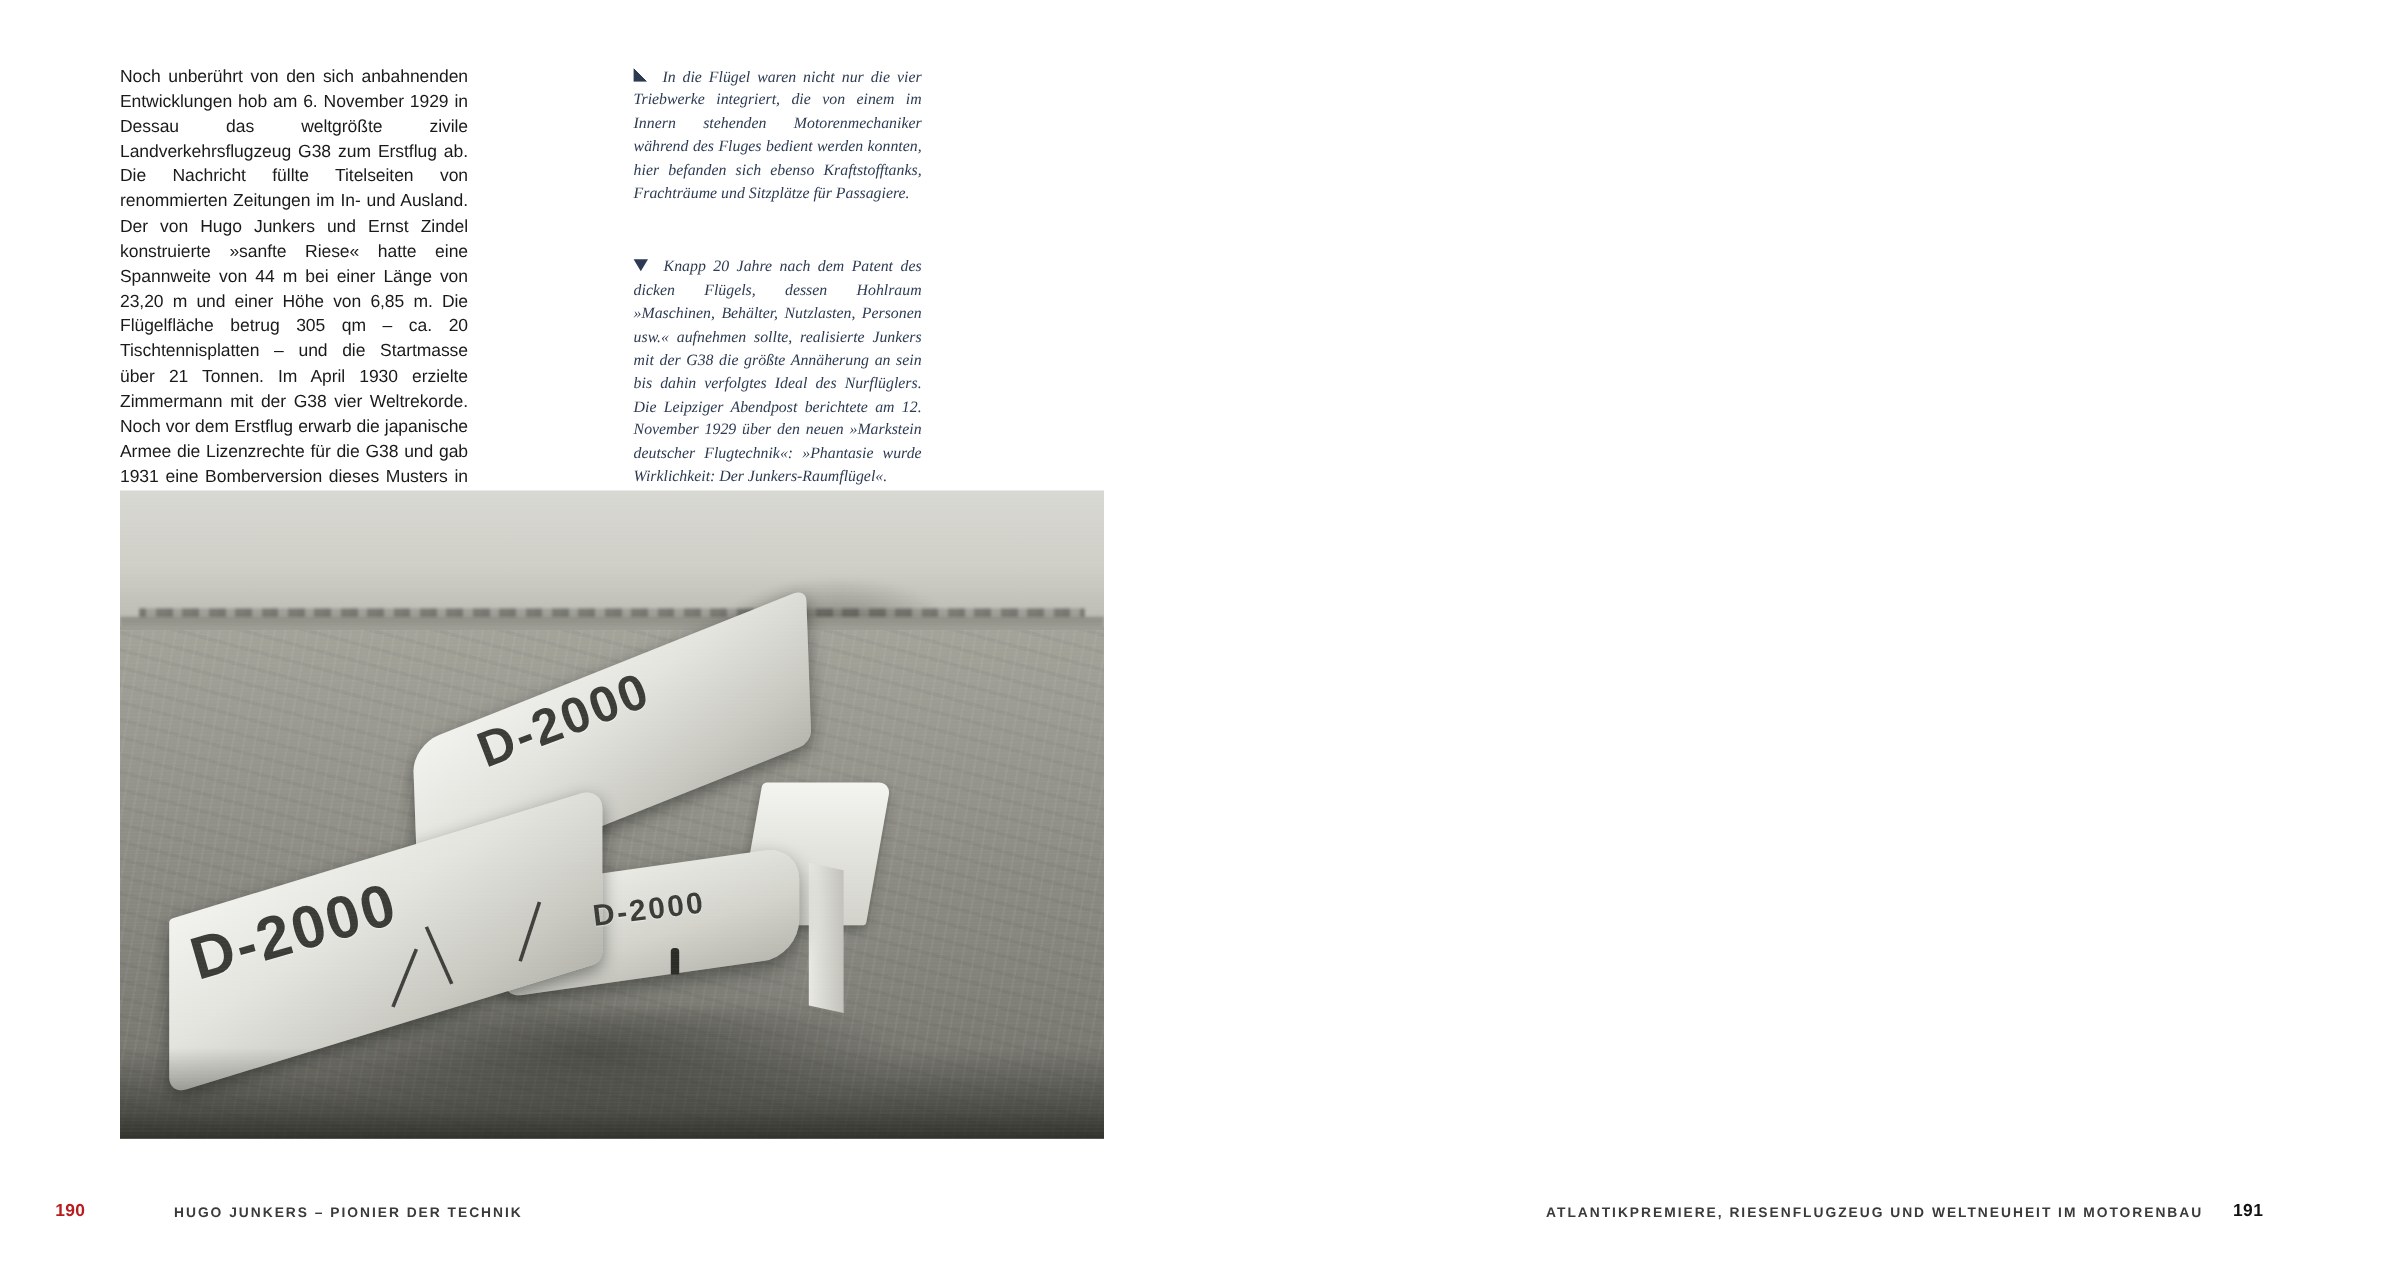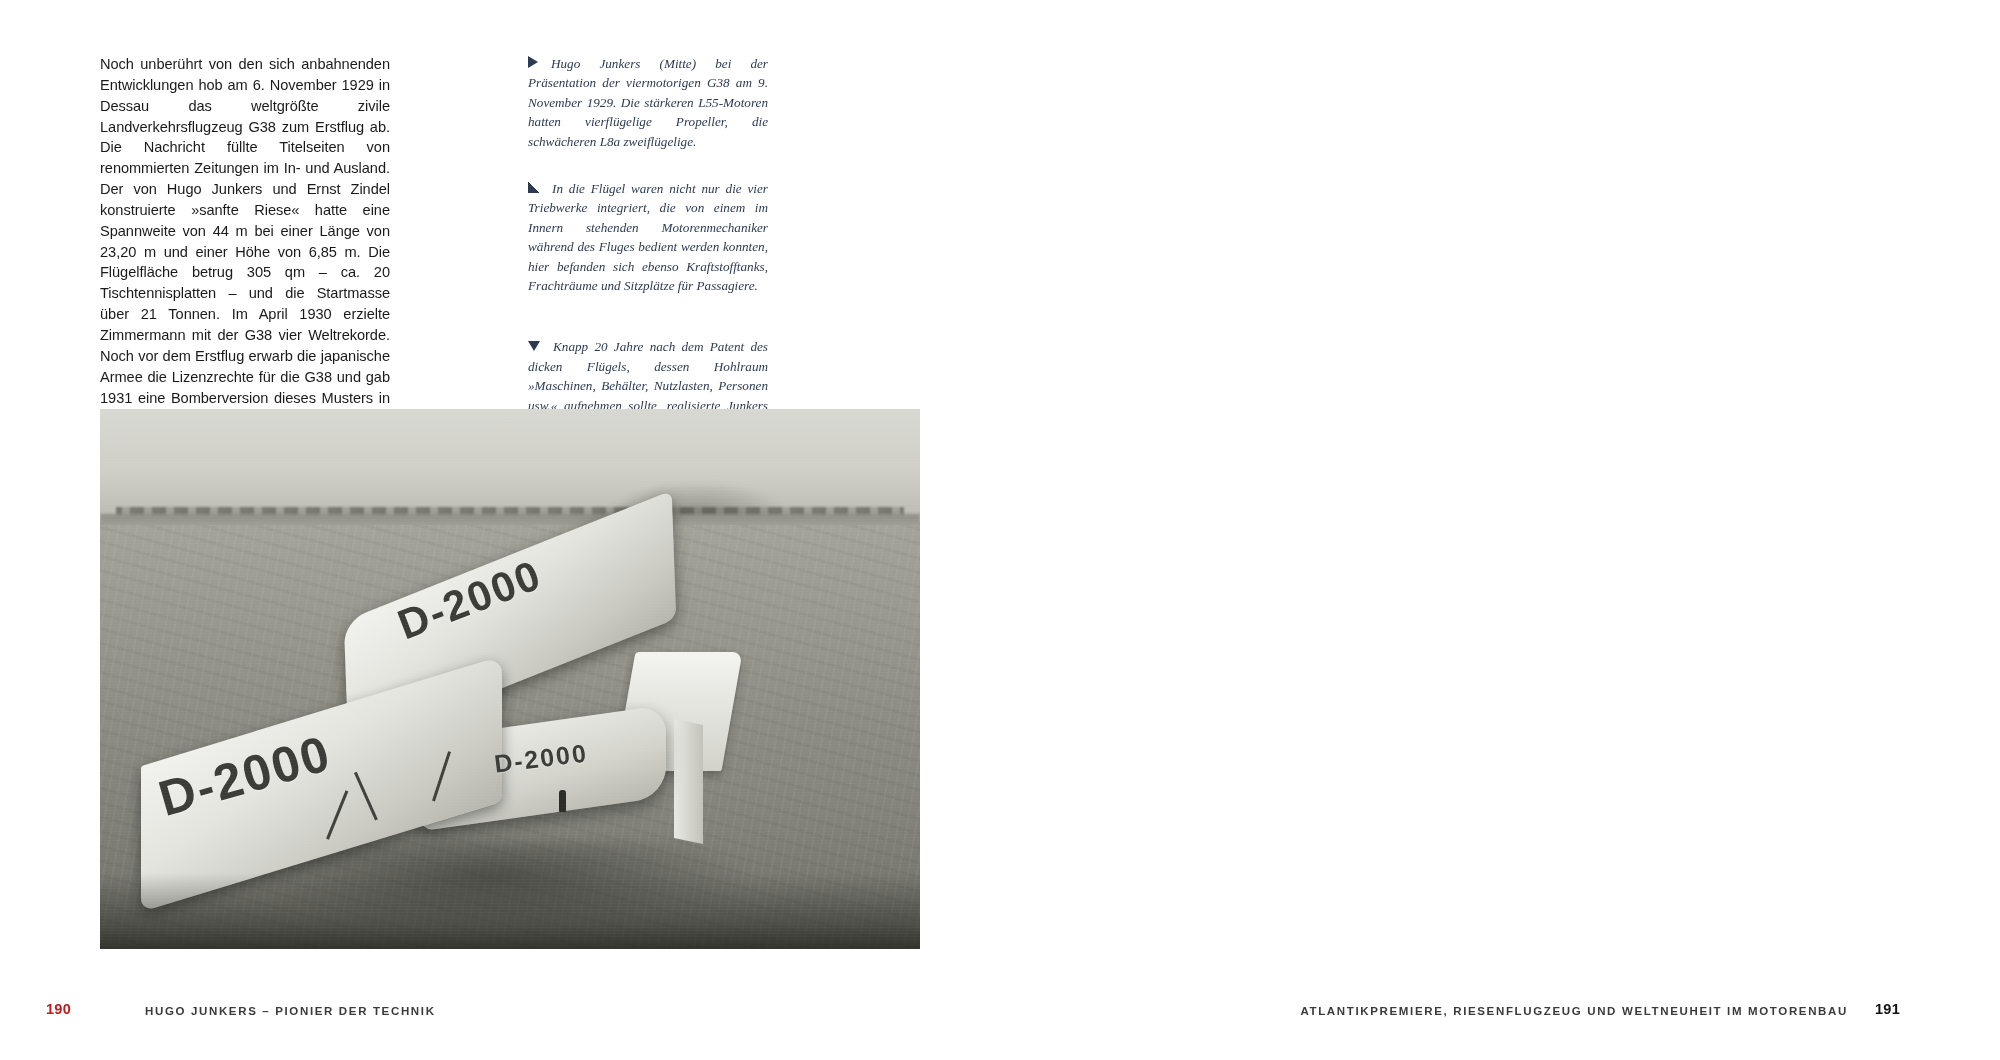--- a/index.html
+++ b/index.html
@@ -101,23 +101,23 @@
     color: #3a3a3a;
     white-space: nowrap;
   }
   .footer-left-num {
     left: 46px;
     font-size: 14.5px;
     letter-spacing: 0.3px;
     color: #b91c1c;
   }
   .footer-left-txt { left: 100px; padding-left: 45px; }
-  .footer-right-txt { right: 152px; }
+  .footer-right-txt { right: 164px; }
   .footer-right-num {
-    right: 100px;
+    right: 114px;
     font-size: 14.5px;
     letter-spacing: 0.3px;
     color: #111;
   }
 
   
   .scene { position: absolute; inset: 0; }
 
   
   .pl-sky {
@@ -252,23 +252,20 @@
 <body>
 
 <div class="spread">
 
   <div class="page-left">
 
     <div class="col-body">Noch unberührt von den sich anbahnenden Entwicklungen hob am 6. November 1929 in Dessau das weltgrößte zivile Landverkehrsflugzeug G38 zum Erstflug ab. Die Nachricht füllte Titelseiten von renommierten Zeitungen im In- und Ausland. Der von Hugo Junkers und Ernst Zindel konstruierte »sanfte Riese« hatte eine Spannweite von 44 m bei einer Länge von 23,20 m und einer Höhe von 6,85 m. Die Flügelfläche betrug 305 qm – ca. 20 Tischtennisplatten – und die Startmasse über 21 Tonnen. Im April 1930 erzielte Zimmermann mit der G38 vier Weltrekorde. Noch vor dem Erstflug erwarb die japanische Armee die Lizenzrechte für die G38 und gab 1931 eine Bomberversion dieses Musters in Auftrag, von dem Mitsubishi sechs Stück inkl. L88-Motor baute. Stets in größeren Dimensionen denkend äußerte der Visionär Junkers in einem Vortrag über die Zukunft der Luftfahrt am 16. Mai 1930: »Wir werden bestimmt noch ganz andere Verkehrsmittel in der Luft bekommen. Das ist totsicher. Wir haben etwas in den 25 Jahren geschafft und es ist bewundernswert, was wir da schon erreicht haben, aber das ist alles doch nur ein kleiner Anfang.«</div>
 
     <div class="col-captions">
 
-      <div class="caption-block">
-        <span class="tri tri-right"></span><span>Hugo Junkers (Mitte) bei der Präsentation der viermotorigen G38 am 9. November 1929. Die stärkeren L55-Motoren hatten vierflügelige Propeller, die schwächeren L8a zweiflügelige.</span>
-      </div>
 
       <div class="caption-block">
         <span class="tri tri-upleft"></span><span>In die Flügel waren nicht nur die vier Triebwerke integriert, die von einem im Innern stehenden Motorenmechaniker während des Fluges bedient werden konnten, hier befanden sich ebenso Kraftstofftanks, Frachträume und Sitzplätze für Passagiere.</span>
       </div>
 
       <div class="caption-block" style="margin-top:42px;">
         <span class="tri tri-down"></span><span>Knapp 20 Jahre nach dem Patent des dicken Flügels, dessen Hohlraum »Maschinen, Behälter, Nutzlasten, Personen usw.« aufnehmen sollte, realisierte Junkers mit der G38 die größte Annäherung an sein bis dahin verfolgtes Ideal des Nurflüglers. Die Leipziger Abendpost berichtete am 12. November 1929 über den neuen »Markstein deutscher Flugtechnik«: »Phantasie wurde Wirklichkeit: Der Junkers-Raumflügel«.</span>
       </div>
 
     </div>

